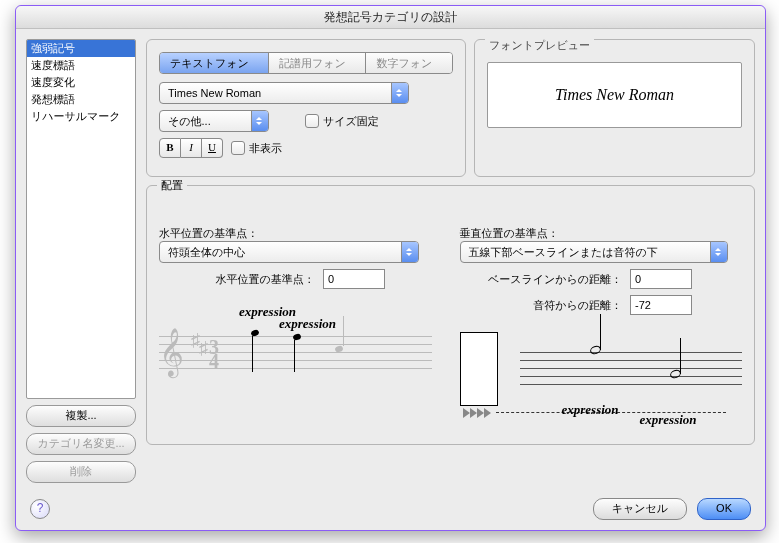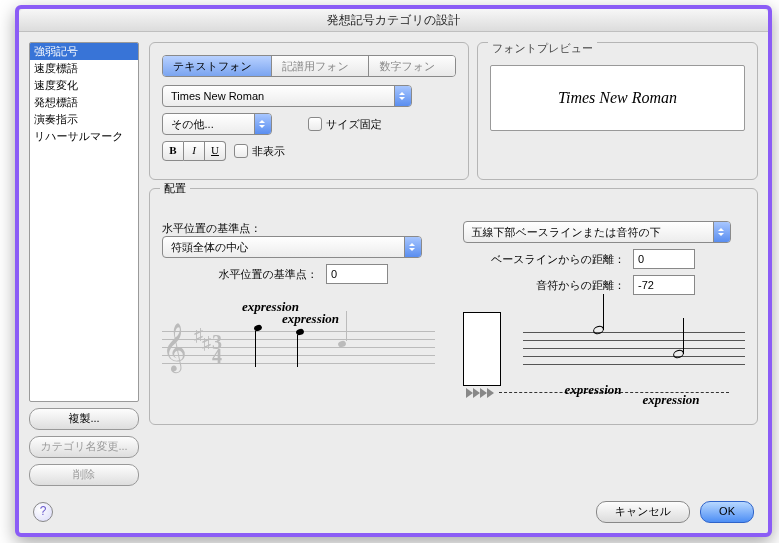--- a/index.html
+++ b/index.html
@@ -10,21 +10,21 @@
     background: #fff;
     width: 779px;
     height: 543px;
     position: relative;
   }
   .dialog {
     position: absolute;
     left: 15px; top: 5px;
     width: 749px; height: 524px;
     background: #ececec;
-    border: 4px solid #8b5cf6;
+    border: 1px solid #8b5cf6;
     border-radius: 6px;
     box-shadow: 0 6px 18px rgba(0,0,0,.35);
   }
   .titlebar {
     height: 22px;
     text-align: center;
     line-height: 22px;
     font-size: 12px;
     color: #222;
     border-bottom: 1px solid #bfbfbf;
@@ -169,21 +169,21 @@
     background: #fff;
     border: 1px solid #999;
     height: 64px;
     display: flex; align-items: center; justify-content: center;
     font-family: "Times New Roman", serif;
     font-style: italic;
     font-size: 16px;
     border-radius: 2px;
   }
   .pos-group {
-    padding-top: 32px;
+    padding-top: 40px;
   }
   .pos-cols {
     display: flex;
     gap: 18px;
   }
   .pos-col { flex: 1; }
   .field-label { font-size: 11px; }
   .numbox {
     border: 1px solid #888;
     background: #fff;
@@ -296,21 +296,20 @@
   <div class="titlebar">発想記号カテゴリの設計</div>
 
   <div class="content">
 
     <div class="sidebar">
       <div class="listbox">
         <div class="item selected">強弱記号</div>
         <div class="item">速度標語</div>
         <div class="item">速度変化</div>
         <div class="item">発想標語</div>
-        <div class="item">演奏指示</div>
         <div class="item">リハーサルマーク</div>
       </div>
       <div class="side-btn">複製...</div>
       <div class="side-btn disabled">カテゴリ名変更...</div>
       <div class="side-btn disabled">削除</div>
     </div>
 
     <div class="rightcol">
 
       <div class="toprow">
@@ -394,20 +393,21 @@
                 <div class="stem" style="left:93px;top:0;height:36px;background:#000;"></div>
                 <div class="note" style="left:134px;top:-2px;background:#000;"></div>
                 <div class="stem" style="left:135px;top:4px;height:32px;background:#000;"></div>
                 <div class="note" style="left:176px;top:10px;"></div>
                 <div class="stem" style="left:184px;top:-20px;height:30px;"></div>
               </div>
             </div>
           </div>
 
           <div class="pos-col">
+            <div class="field-label">垂直位置の基準点：</div>
             <div class="row">
               <div class="combo" style="min-width:258px;">
                 <span>五線下部ベースラインまたは音符の下</span>
                 <span class="arrow"></span>
               </div>
             </div>
             <div class="row" style="justify-content:flex-end;margin-top:4px;padding-right:50px;">
               <span class="field-label">ベースラインからの距離：</span>
               <input class="numbox" value="0" style="">
             </div>

